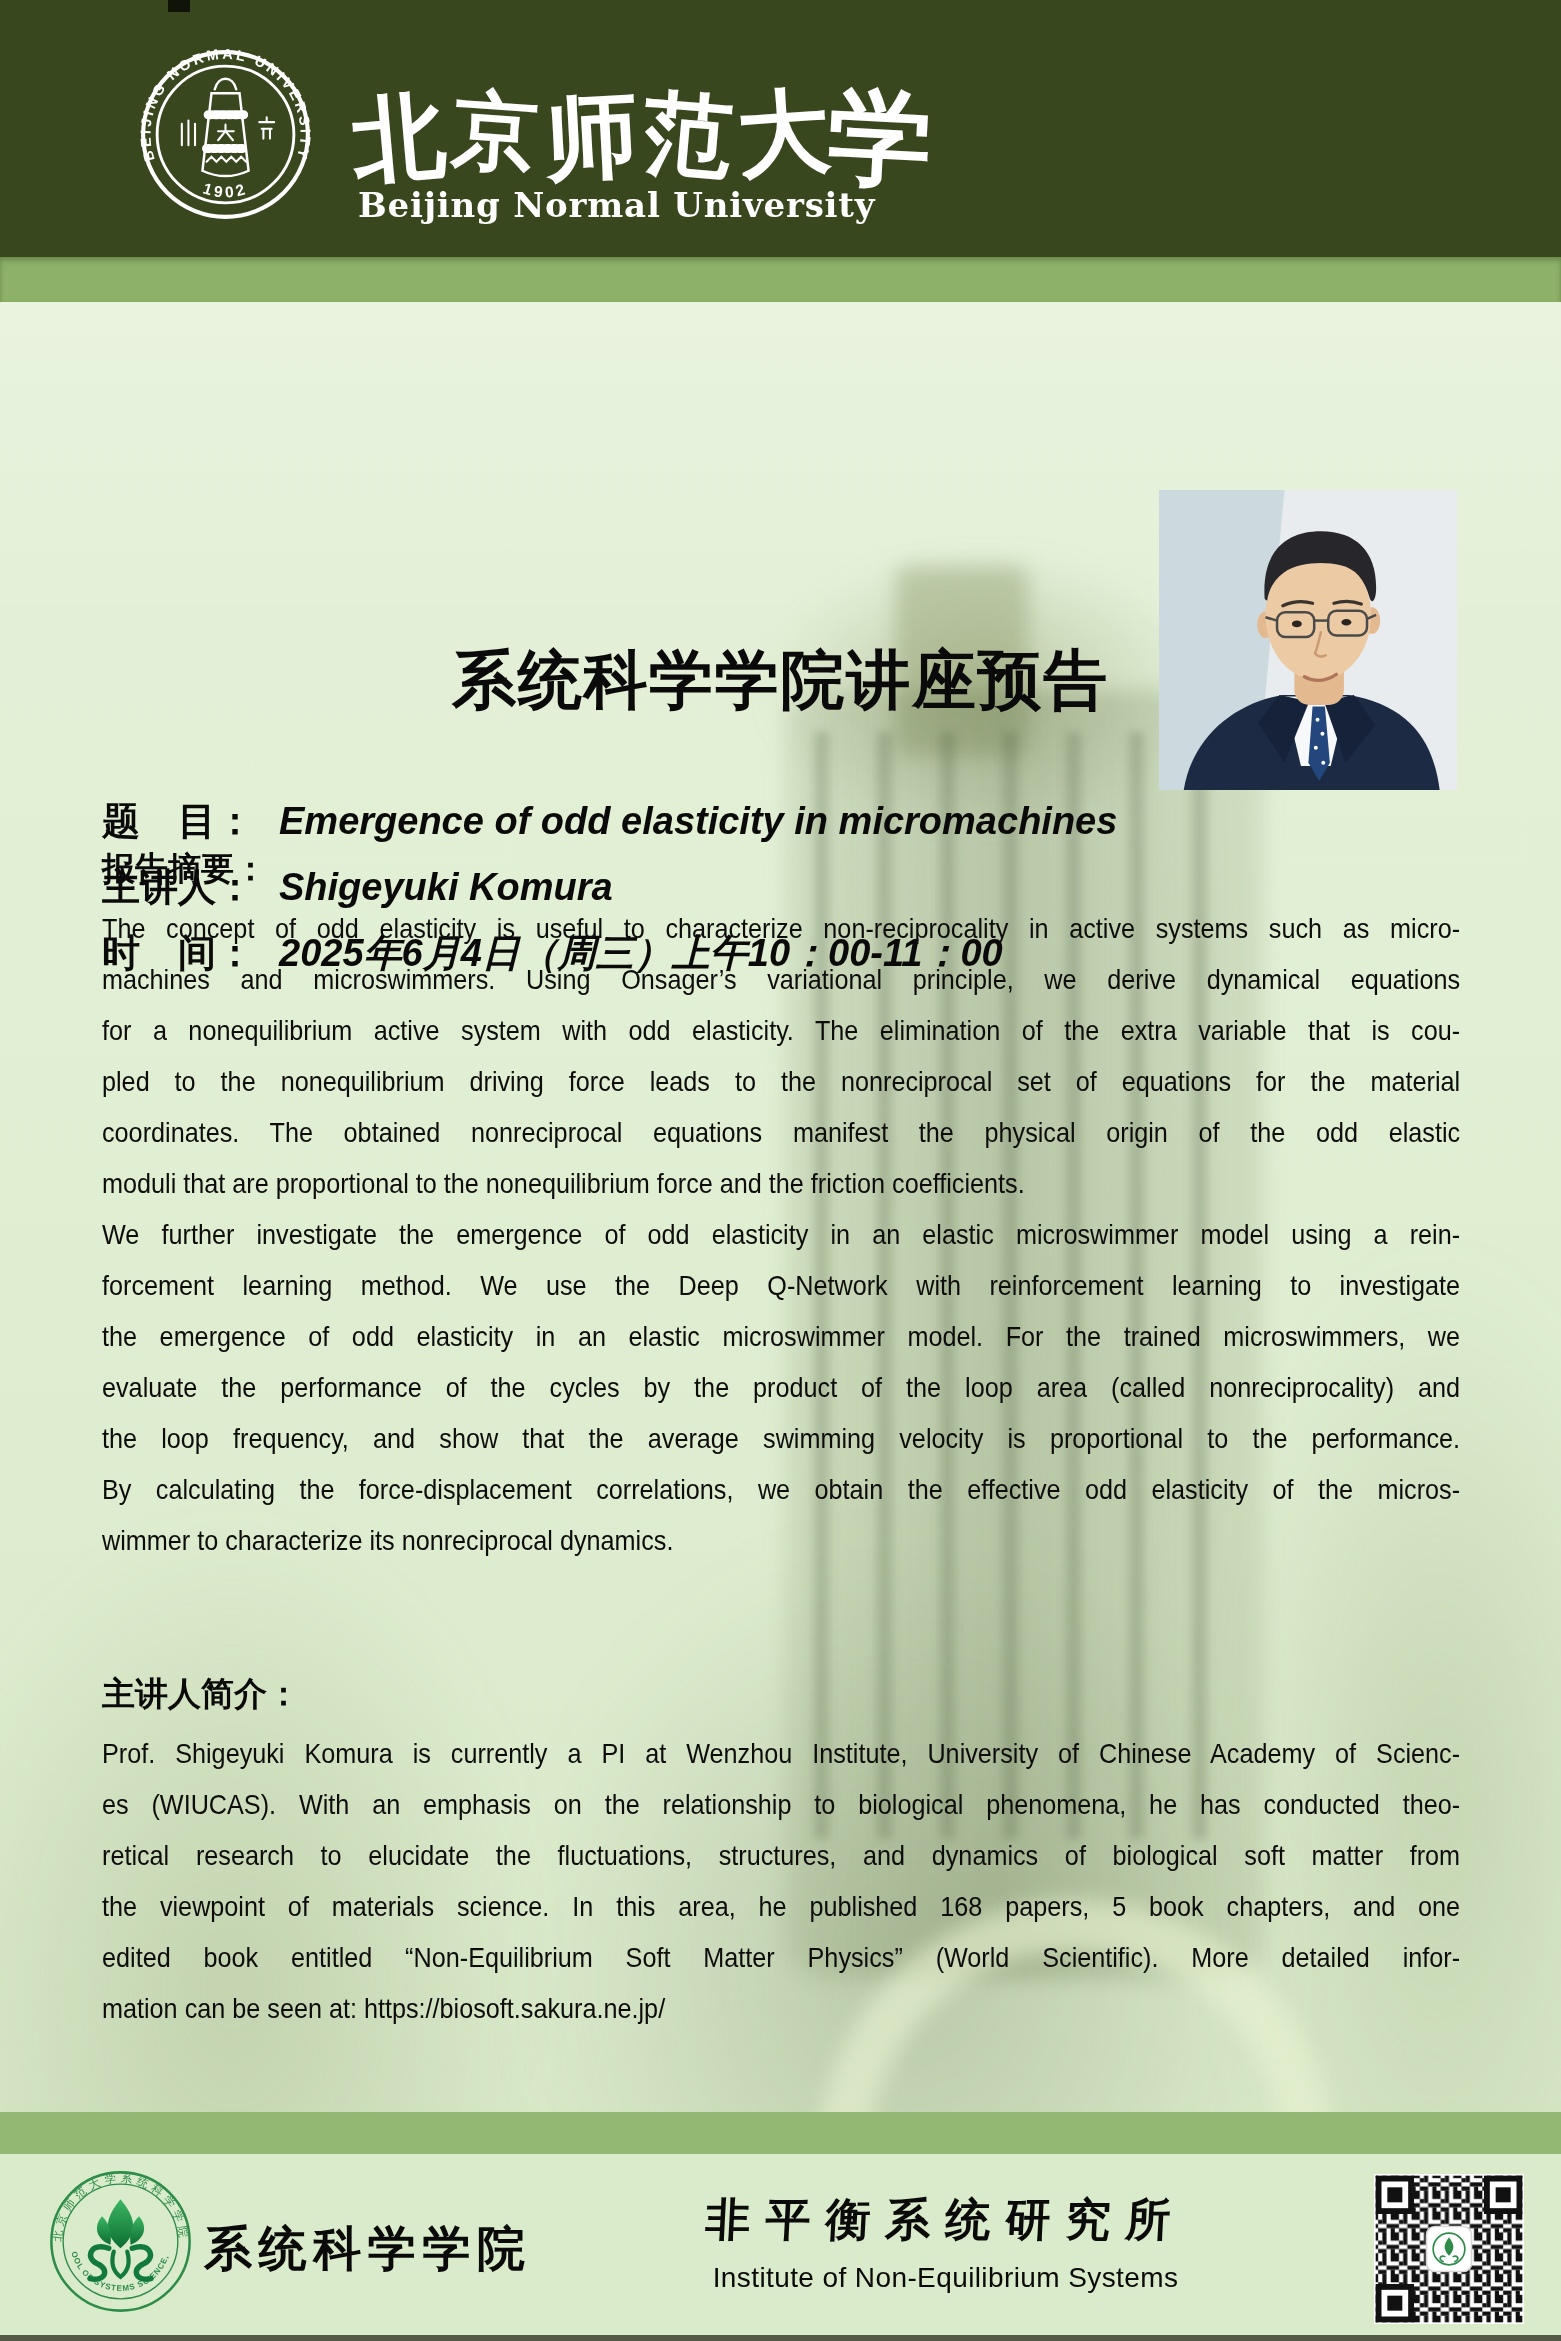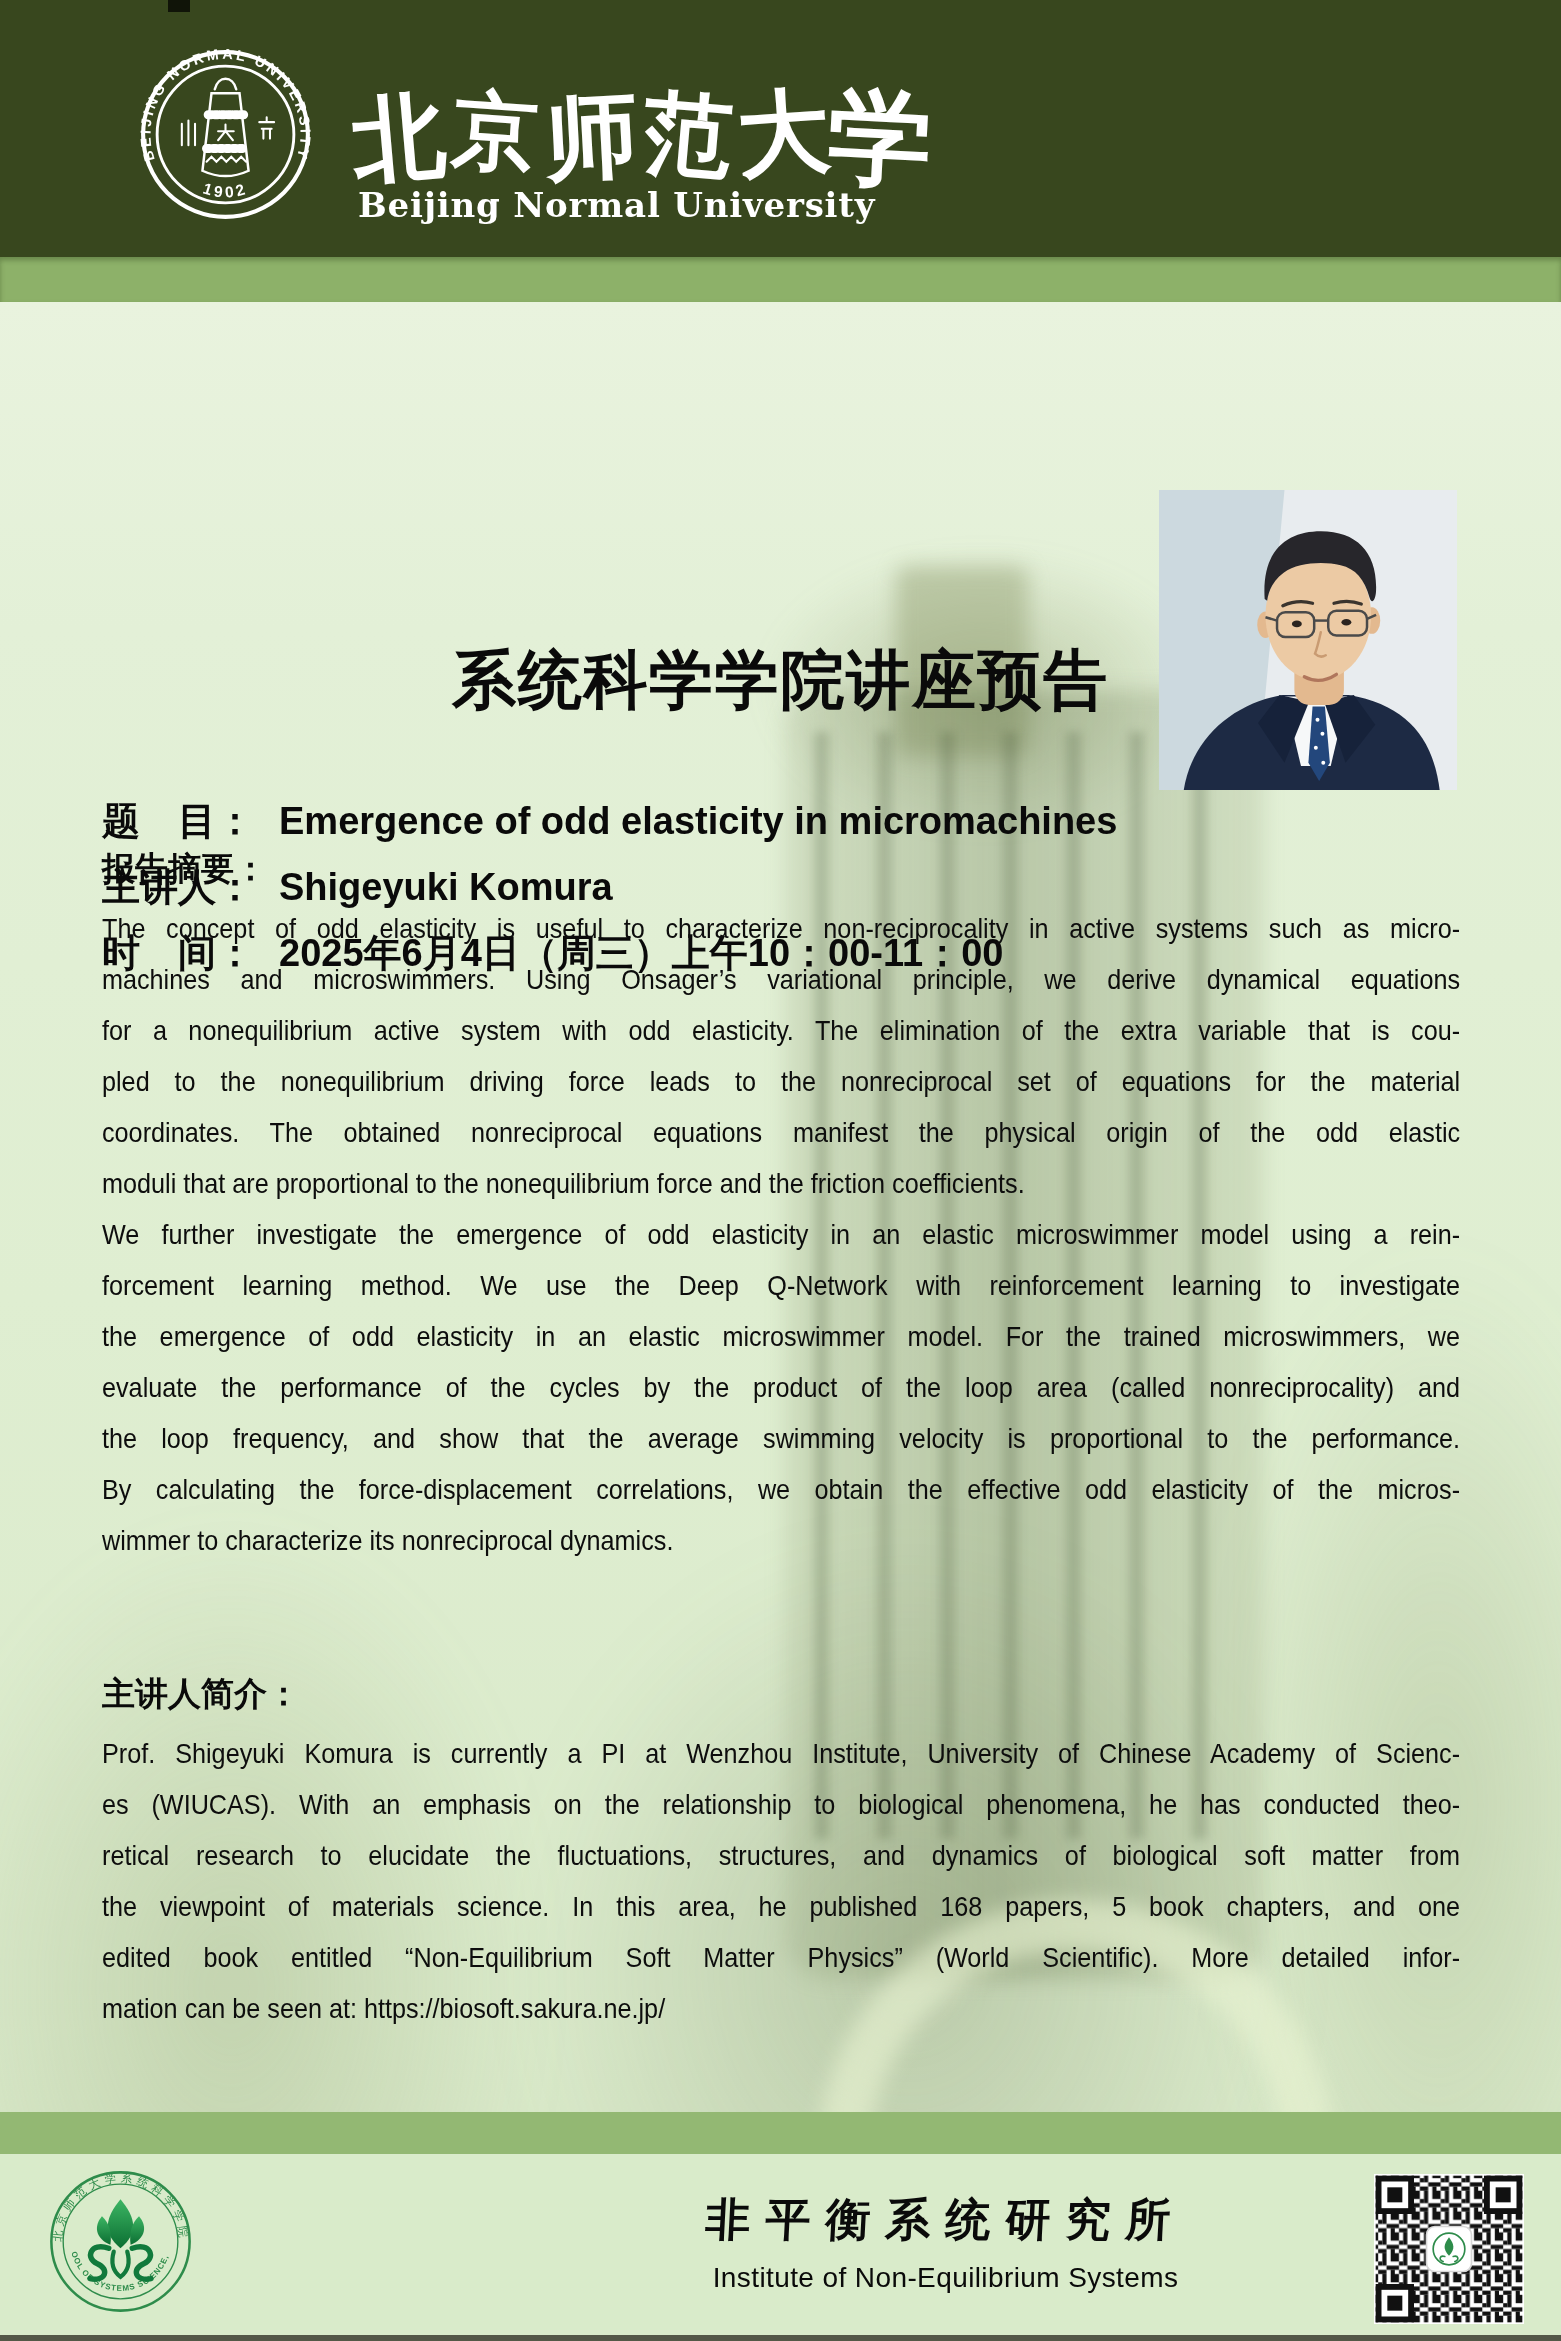--- a/index.html
+++ b/index.html
@@ -47,21 +47,21 @@
     background:radial-gradient(closest-side,rgba(92,108,72,.26),rgba(92,108,72,0));filter:blur(41px);}
   .wm-arch{left:818px;top:1598px;width:413px;height:413px;border-radius:50%;
     border:51px solid rgba(233,243,210,.60);filter:blur(10px);}
 
   .title{position:absolute;left:0;top:335px;width:100%;text-align:center;
     font-size:64px;font-weight:bold;letter-spacing:1.7px;}
 
   .details{position:absolute;left:102px;top:486px;}
   .detail-row{display:flex;height:66px;line-height:66px;font-size:38px;font-weight:bold;}
   .detail-label{white-space:pre;margin-right:25px;}
-  .detail-value{white-space:pre;}
+  .detail-value{white-space:pre;font-style:italic;}
 
   .photo{position:absolute;left:1159px;top:188px;width:298px;height:300px;}
 
   .sec-heading{position:absolute;left:102px;font-size:33px;font-weight:bold;}
   .abstract-heading{top:545px;}
   .bio-heading{top:1370px;}
 
   .textblock{position:absolute;left:102px;width:1509px;transform:scaleX(.9);transform-origin:0 0;}
   .abstract-lines{top:601px;}
   .bio-lines{top:1426px;}
@@ -231,20 +231,21 @@
       <g>
         <path d="M86,36 C68,58 64,76 86,94 C108,76 104,58 86,36 Z" fill="url(#lg)"></path>
         <path d="M64,56 C54,68 56,82 74,90 C76,76 73,64 64,56 Z" fill="url(#lg)"></path>
         <path d="M108,56 C118,68 116,82 98,90 C96,76 99,64 108,56 Z" fill="url(#lg)"></path>
         <path d="M72,94 C50,86 44,106 58,112 C74,119 68,134 50,130" stroke="#117a3c" stroke-width="6.5" fill="none" stroke-linecap="round"></path>
         <path d="M100,94 C122,86 128,106 114,112 C98,119 104,134 122,130" stroke="#117a3c" stroke-width="6.5" fill="none" stroke-linecap="round"></path>
         <path d="M78,98 C74,112 78,122 86,128 C94,122 98,112 94,98" stroke="#117a3c" stroke-width="5" fill="none" stroke-linecap="round"></path>
       </g>
     </svg>
 
+    <div class="school-name">系统科学学院</div>
 
     <div class="institute">
       <div class="institute-cn">非平衡系统研究所</div>
       <div class="institute-en">Institute of Non-Equilibrium Systems</div>
     </div>
 
     <svg class="qr" viewBox="0 0 180 180">
       <defs>
         <pattern id="qrp" width="25" height="25" patternUnits="userSpaceOnUse">
           <rect width="25" height="25" fill="#ffffff"></rect>

